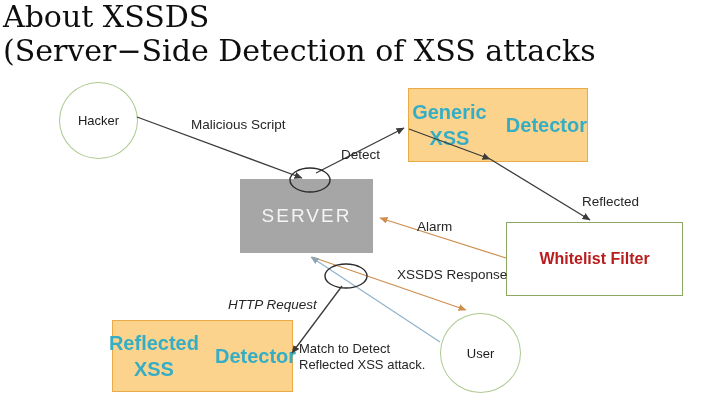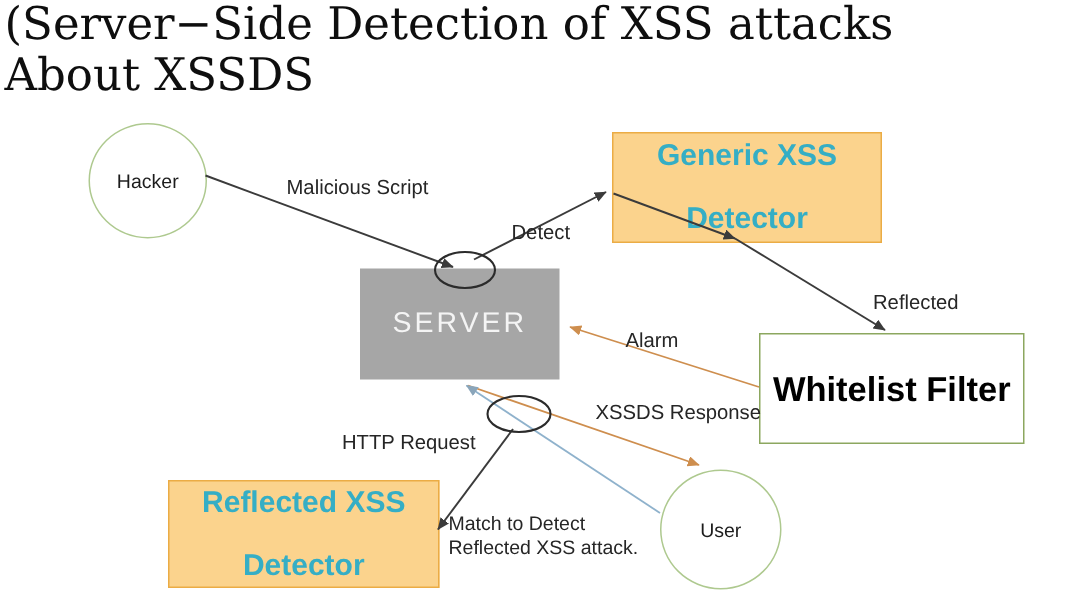--- a/index.html
+++ b/index.html
@@ -33,21 +33,21 @@
     align-items: center;
     justify-content: center;
     font-size: 13px;
     color: #1c1c1c;
   }
   #hacker { left: 59px; top: 82px; width: 79px; height: 77px; align-items: center; }
   #user   { left: 440px; top: 313px; width: 81px; height: 80px; }
   .rect-node {
     position: absolute;
     display: flex;
-    flex-direction: column;
+    flex-direction: row;
     align-items: center;
     justify-content: center;
     text-align: center;
     gap: 16px;
   }
   #server {
     left: 240px; top: 179px; width: 133px; height: 74px;
     background: #a6a6a6;
     color: #f4f4f4;
     font-size: 19px;
@@ -61,52 +61,52 @@
     font-size: 20px;
     font-weight: 600;
     line-height: 26px;
   }
   #generic-detector  { left: 408px; top: 88px;  width: 180px; height: 74px; }
   #reflected-detector{ left: 112px; top: 320px; width: 181px; height: 72px; }
   #whitelist-filter {
     left: 506px; top: 222px; width: 177px; height: 74px;
     background: #ffffff;
     border: 1px solid #8ca75f;
-    color: #000000;
-    font-size: 23px;
+    color: #b91c1c;
+    font-size: 16px;
     font-weight: 600;
   }
   #edge-layer {
     position: absolute;
     left: 0; top: 0;
     pointer-events: none;
   }
   .edge-label {
     position: absolute;
     font-size: 13.5px;
     color: #262626;
     white-space: nowrap;
   }
   #lbl-malicious { left: 191px; top: 117px; }
   #lbl-detect    { left: 341px; top: 127px; margin-top: 20px; }
   #lbl-approved  { left: 582px; top: 194px; }
   #lbl-alarm     { left: 417px; top: 219px; }
   #lbl-response  { left: 397px; top: 267px; }
-  #lbl-request   { left: 228px; top: 287px; }
+  #lbl-request   { left: 228px; top: 297px; font-style: italic; }
   #lbl-match     { left: 299px; top: 341px; font-size: 13px; line-height: 16px; }
   #lbl-match .t-line { display: block; }
 </style>
 </head>
 <body>
 
 <div id="slide">
 
   <div id="title">
+    <span class="t-line">About XSSDS</span>
     <span class="t-line">(Server−Side Detection of XSS attacks</span>
-    <span class="t-line">About XSSDS</span>
   </div>
 
   <div id="hacker" class="node-circle">
     <span>Hacker</span>
   </div>
 
   <div id="user" class="node-circle">
     <span>User</span>
   </div>
 

